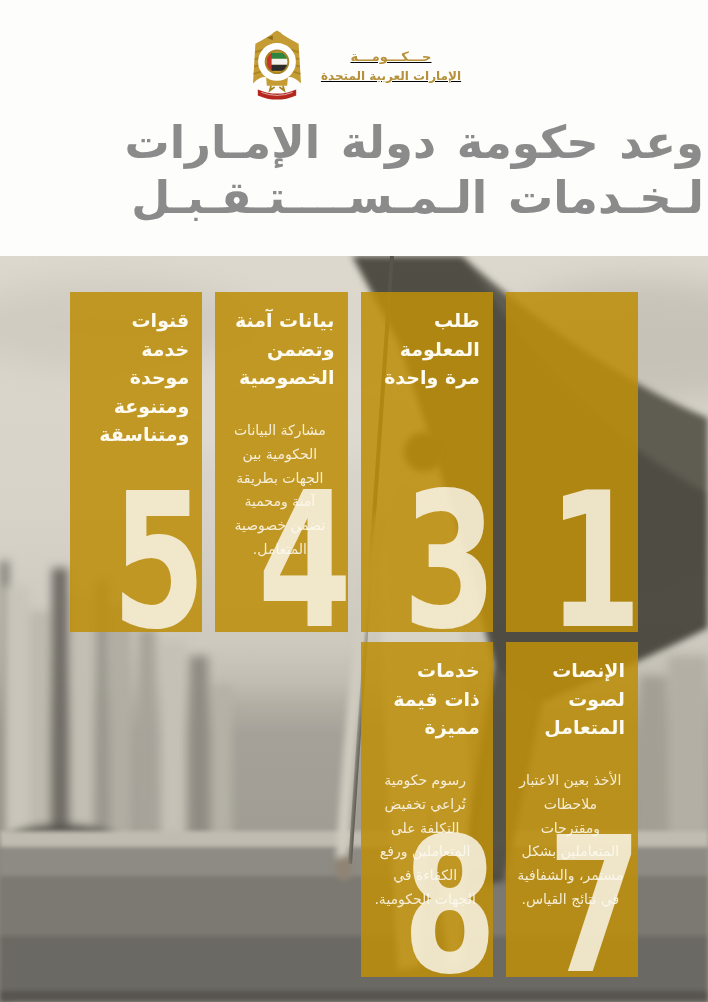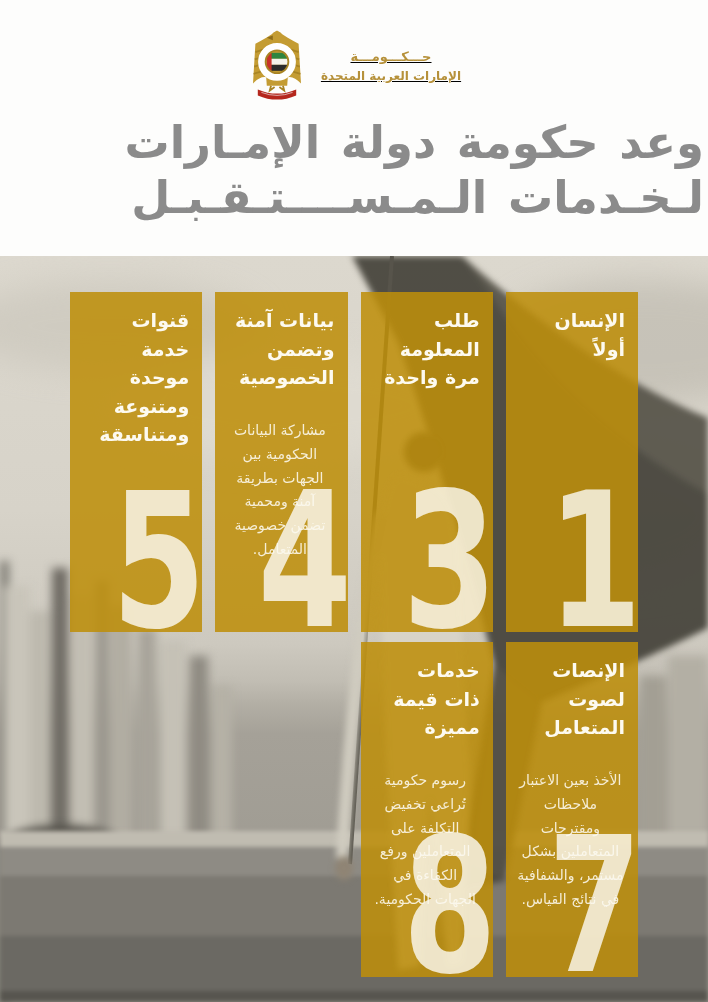--- a/index.html
+++ b/index.html
@@ -116,22 +116,20 @@
         <path d="M398 218 C440 230 452 240 456 280 L470 520 L462 706 L448 710 L430 540 L420 710 L398 714 L386 500 L380 300 C380 250 386 228 398 218 Z" fill="#d8d4c8" opacity="0.95"></path>
         <path d="M388 260 C370 330 356 480 348 600 L342 612 L336 600 C344 460 360 320 376 256 Z" fill="#cfcbbf"></path>
         <ellipse cx="344" cy="612" rx="9" ry="12" fill="#8f8474"></ellipse>
       </g>
     </svg>
   </div>
 
   <div class="grid">
 
     <article class="card">
-      <h2 class="card-title">الإنسان
-أولاً</h2>
       <div class="card-number">1</div>
     </article>
 
 
     <article class="card">
       <h2 class="card-title">طلب
 المعلومة
 مرة واحدة</h2>
       <div class="card-number">3</div>
     </article>

